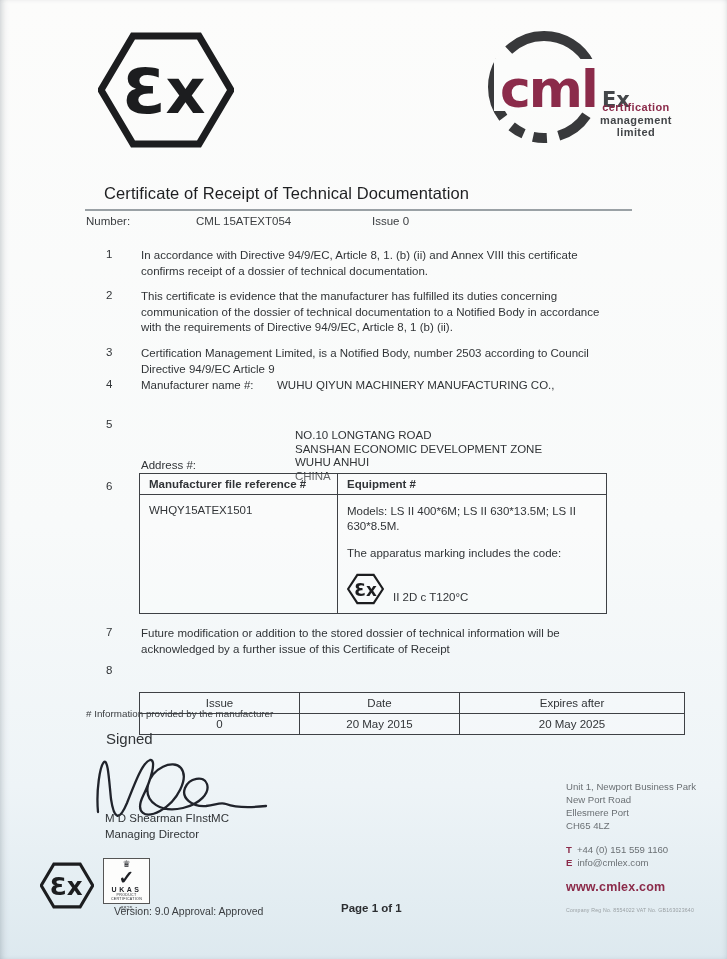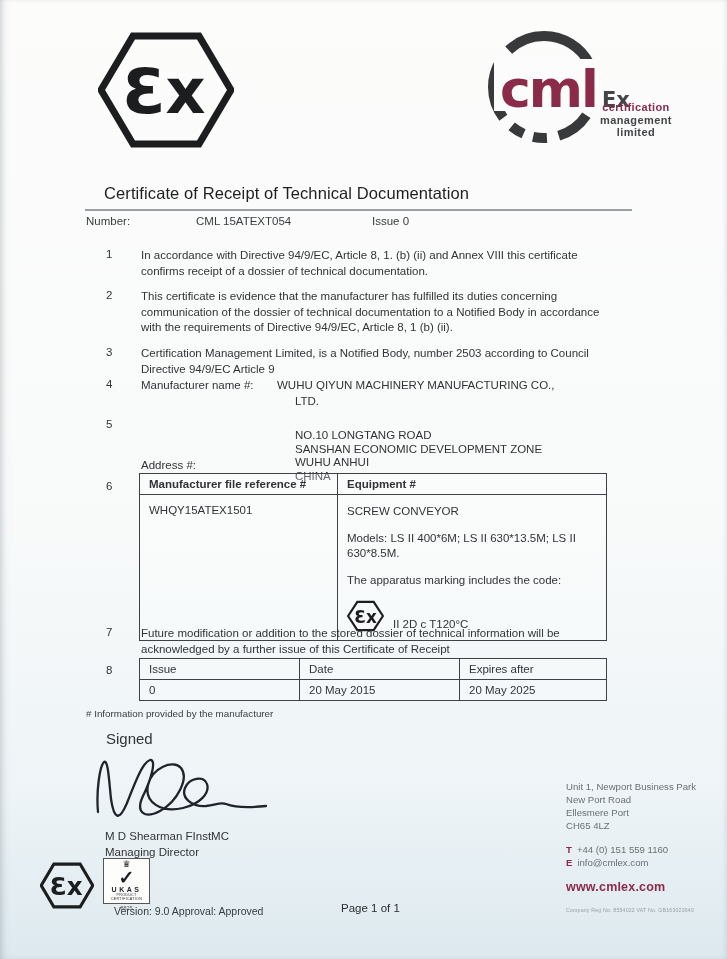--- a/index.html
+++ b/index.html
@@ -40,33 +40,33 @@
   .bb { border-bottom:1.3px solid #3e4145; }
   .hdr { font-weight:bold; }
 
   .eq-p { margin:0 0 12px 0; line-height:15px; }
   .marking-row { display:flex; align-items:flex-end; gap:9px; }
   .marking-row text { font-family:"DejaVu Sans", sans-serif; font-weight:bold; fill:#1c1d1f; }
 
   .footnote { left:86px; top:708px; font-size:9.8px; color:#3a3d40; }
 
   .signed-label { left:106px; top:730px; font-size:15px; }
-  .sig-name { left:105px; top:829px; font-size:11.5px; line-height:15.5px; }
+  .sig-name { left:105px; top:811px; font-size:11.5px; line-height:15.5px; }
 
   
   .ukas-box { left:103px; top:858px; width:47px; text-align:center; color:#1d1f24; }
   .ukas-frame { border:1px solid #555; background:#fdfdfc; padding:1px 2px 2px; }
   .ukas-crown { font-size:9px; line-height:9px; display:block; }
   .ukas-check { font-size:19px; line-height:17px; font-weight:bold; display:block; }
   .ukas-name { font-size:7px; letter-spacing:2.5px; font-weight:bold; display:block; }
   .ukas-sub { font-size:3.6px; letter-spacing:.3px; display:block; }
   .ukas-num { font-size:5.5px; color:#585c5f; display:block; margin-top:1px; }
 
   .version-line { left:114px; top:905px; font-size:10.5px; color:#3a3d40; }
-  .page-count { left:341px; top:902px; font-size:11.5px; font-weight:400; color:#2c2e31; }
+  .page-count { left:341px; top:902px; font-size:11.5px; font-weight:700; color:#2c2e31; }
 
   
   .contact { left:566px; top:780px; width:158px; font-size:9.6px; line-height:13px; color:#6b7074; }
   .contact .tag { color:#8b2b4a; font-weight:bold; margin-right:5px; }
   .contact .phone-block { margin-top:11px; }
   .website { margin-top:12px; font-size:12.5px; font-weight:bold; color:#8b2b4a; letter-spacing:.2px; }
   .reg-line { margin-top:10px; font-size:5.2px; color:#9aa0a4; letter-spacing:.2px; }
 </style>
 </head>
 <body>
@@ -104,60 +104,58 @@
   <div class="abs cnum" style="top:289px;">2</div>
   <div class="abs ctext" style="top:289px;">This certificate is evidence that the manufacturer has fulfilled its duties concerning communication of the dossier of technical documentation to a Notified Body in accordance with the requirements of Directive 94/9/EC, Article 8, 1 (b) (ii).</div>
 
   <div class="abs cnum" style="top:346px;">3</div>
   <div class="abs ctext" style="top:346px;">Certification Management Limited, is a Notified Body, number 2503 according to Council Directive 94/9/EC Article 9</div>
 
   <div class="abs cnum" style="top:378px;">4</div>
   <div class="abs ctext" style="top:378px; width:135px;">Manufacturer name #:</div>
   <div class="abs ctext" style="left:277px; top:378px; width:340px;">
     <div>WUHU QIYUN MACHINERY MANUFACTURING CO.,</div>
-    <div style="padding-left:18px;">LTD.</div>
   </div>
 
   <div class="abs cnum" style="top:418px;">5</div>
   <div class="abs ctext" style="top:418px; width:135px;margin-top:40px;">Address #:</div>
   <div class="abs ctext" style="left:295px; top:429px; width:320px; line-height:13.5px;">
     <div>NO.10 LONGTANG ROAD</div>
     <div>SANSHAN ECONOMIC DEVELOPMENT ZONE</div>
     <div>WUHU ANHUI</div>
     <div>CHINA</div>
   </div>
 
   <div class="abs cnum" style="top:480px;">6</div>
   <div class="abs tbl" style="left:139px; top:473px; width:468px;">
     <div class="trow bb">
       <div class="tcell rb hdr" style="flex:0 0 198px;">Manufacturer file reference #</div>
       <div class="tcell hdr" style="flex:1;">Equipment #</div>
     </div>
     <div class="trow">
       <div class="tcell rb" style="flex:0 0 198px; padding-top:9px;">WHQY15ATEX1501</div>
       <div class="tcell" style="flex:1; padding-top:9px; padding-bottom:8px;">
-        <p class="eq-p">SCREW CONVEYOR</p>
         <p class="eq-p">Models: LS II 400*6M; LS II 630*13.5M; LS II 630*8.5M.</p>
         <p class="eq-p">The apparatus marking includes the code:</p>
         <div class="marking-row">
           <svg width="37" height="32" viewBox="0 0 68 58">
             <polygon points="2,29 19,3 49,3 66,29 49,55 19,55" fill="none" stroke="#1c1d1f" stroke-width="4"></polygon>
             <text x="34" y="41" text-anchor="middle" font-size="31">Ɛx</text>
           </svg>
           <span style="margin-bottom:2px;">II 2D c T120°C</span>
         </div>
       </div>
     </div>
   </div>
 
   <div class="abs cnum" style="top:626px;">7</div>
   <div class="abs ctext" style="top:626px;">Future modification or addition to the stored dossier of technical information will be acknowledged by a further issue of this Certificate of Receipt</div>
 
   <div class="abs cnum" style="top:664px;">8</div>
-  <div class="abs tbl" style="left:139px; top:658px; width:468px;">
+  <div class="abs tbl" style="left:139px; top:692px; width:546px;text-align:center;">
     <div class="trow bb">
       <div class="tcell rb" style="flex:0 0 160px;">Issue</div>
       <div class="tcell rb" style="flex:0 0 160px;">Date</div>
       <div class="tcell" style="flex:1;">Expires after</div>
     </div>
     <div class="trow">
       <div class="tcell rb" style="flex:0 0 160px;">0</div>
       <div class="tcell rb" style="flex:0 0 160px;">20 May 2015</div>
       <div class="tcell" style="flex:1;">20 May 2025</div>
     </div>

